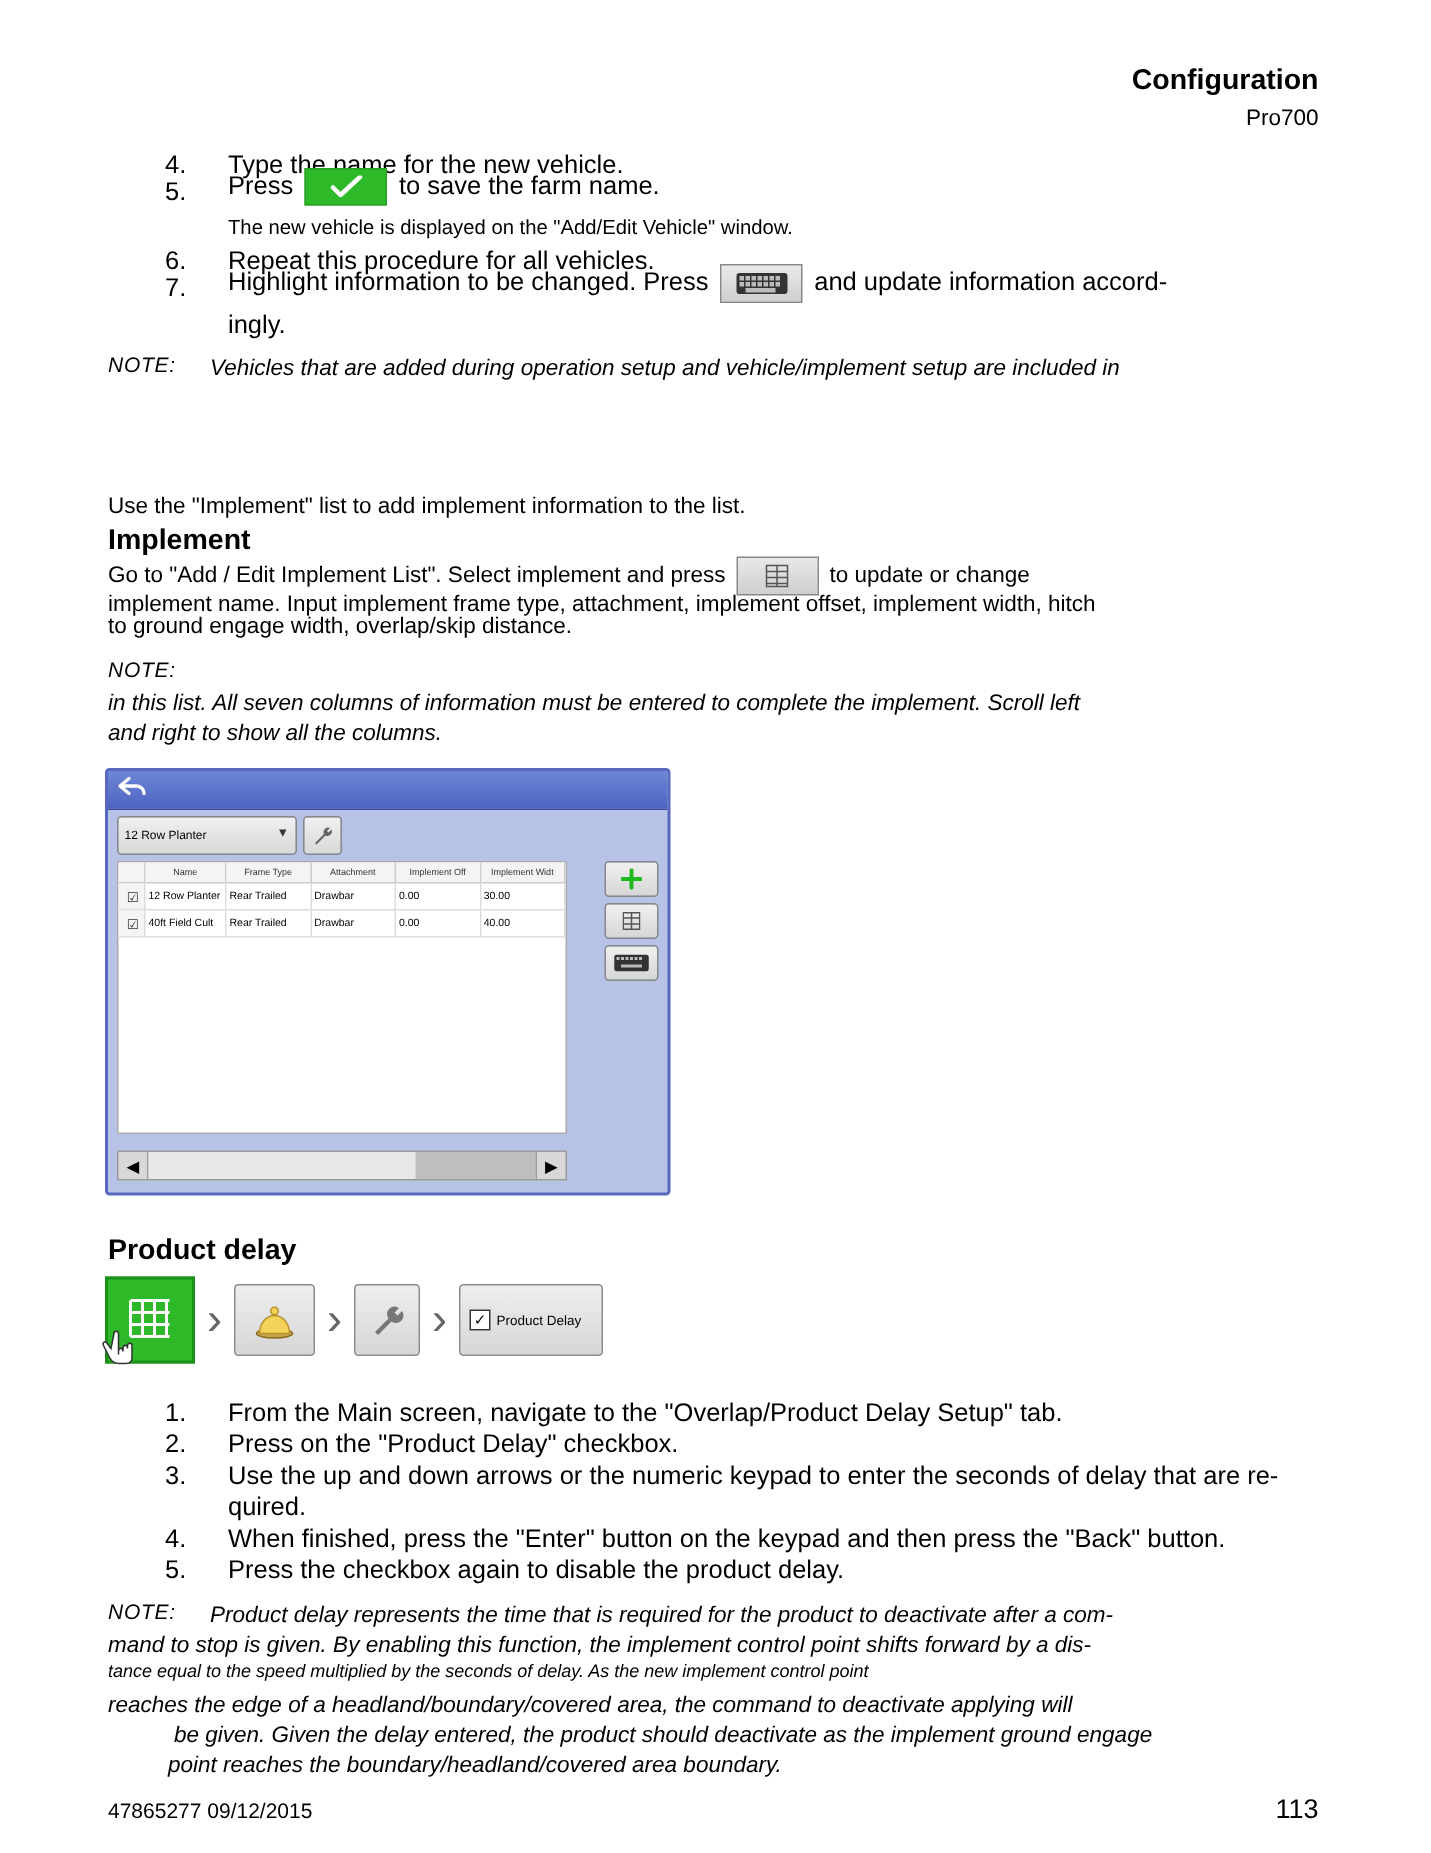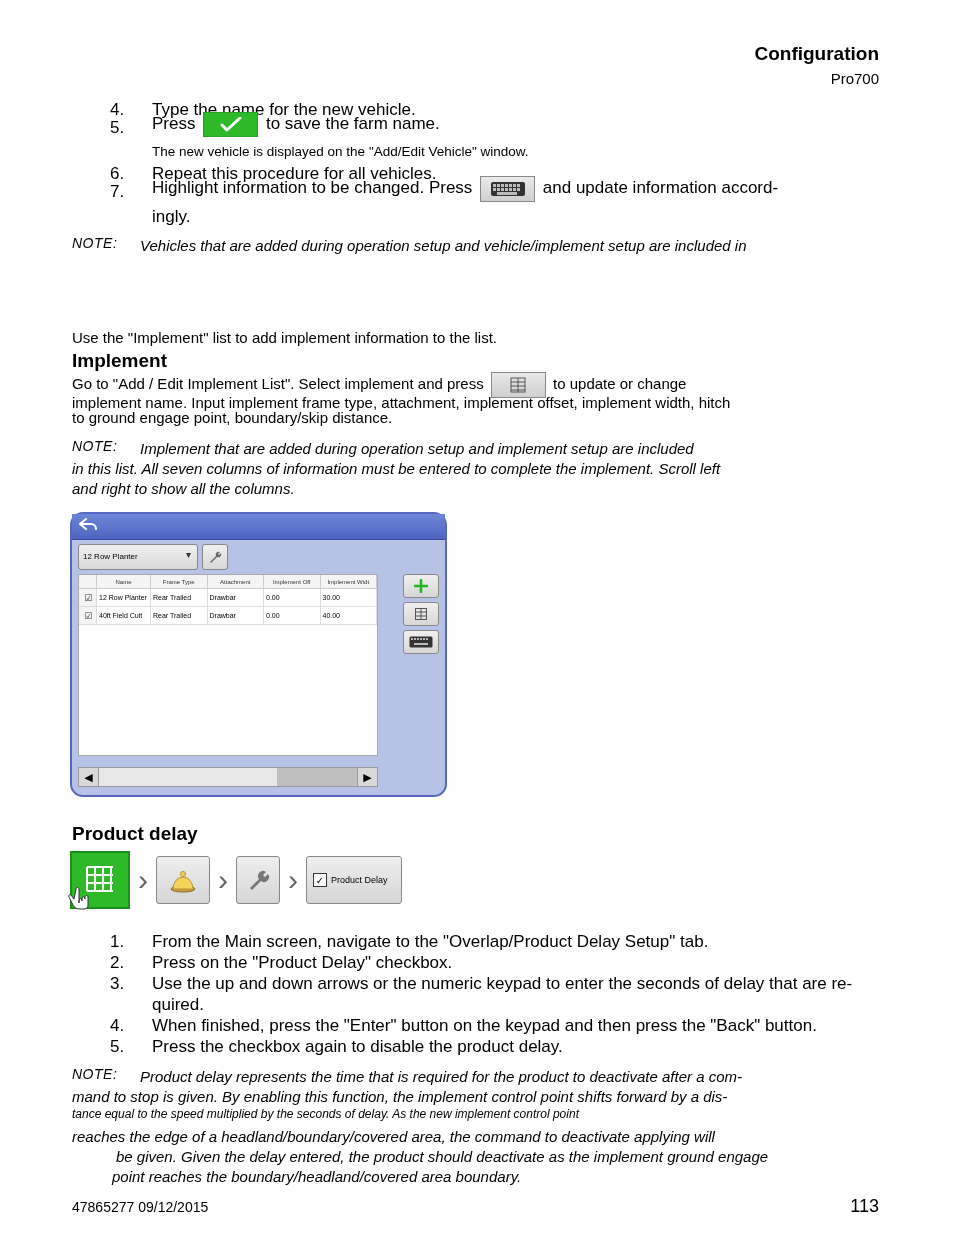--- a/index.html
+++ b/index.html
@@ -53,21 +53,21 @@
   }
   .table-icon-inline svg { position:absolute; left:50%; top:50%; transform:translate(-50%,-50%); }
 
   
   .window {
     position: absolute;
     left: 70px; top: 512px;
     width: 377px; height: 285px;
     background: #b7c3e6;
     border: 2px solid #5868c0;
-    border-radius: 13px;
+    border-radius: 3px;
   }
   .win-titlebar {
     height: 26px;
     background: linear-gradient(#6e86d6,#4d65c0);
     border-bottom: 1px solid #3a4aa0;
     position: relative;
   }
   .undo-btn {
     position:absolute; left:6px; top:2px; width:28px; height:20px;
     color:#fff; font-size:16px;
@@ -213,24 +213,23 @@
       <rect x="1" y="1" width="14" height="14" fill="none" stroke="#555" stroke-width="1"></rect>
       <line x1="1" y1="5" x2="15" y2="5" stroke="#555"></line>
           <line x1="1" y1="9" x2="15" y2="9" stroke="#555"></line>
           <line x1="1" y1="13" x2="15" y2="13" stroke="#555"></line>
       <line x1="8" y1="1" x2="8" y2="15" stroke="#555"></line>
     </svg>
   </span>
   <span> to update or change</span>
 </div>
 <div class="txt" style="left:72px; top:392px; font-size:15px;">implement name. Input implement frame type, attachment, implement offset, implement width, hitch</div>
-<div class="txt" style="left:72px; top:407px; font-size:15px;">to ground engage point, boundary/skip distance.</div>
+<div class="txt" style="left:72px; top:407px; font-size:15px;">to ground engage width, overlap/skip distance.</div>
 
 <div class="txt note-title italic" style="left:72px; top:436px;">NOTE:</div>
-<div class="txt italic" style="left:140px; top:438px; font-size:15px;">Implement that are added during operation setup and implement setup are included</div>
 <div class="txt italic" style="left:72px; top:458px; font-size:15px;">in this list. All seven columns of information must be entered to complete the implement. Scroll left</div>
 <div class="txt italic" style="left:72px; top:478px; font-size:15px;text-align:center;">and right to show all the columns.</div>
 
 <div class="window">
   <div class="win-titlebar">
     <div class="undo-btn">
       <svg viewBox="0 0 20 16">
             <path d="M8 3 L2 8 L8 13 M3 8 H13 a5 5 0 0 1 5 5" stroke="#fff" stroke-width="2.2" fill="none" stroke-linecap="round" stroke-linejoin="round"></path>
           </svg>
     </div>

